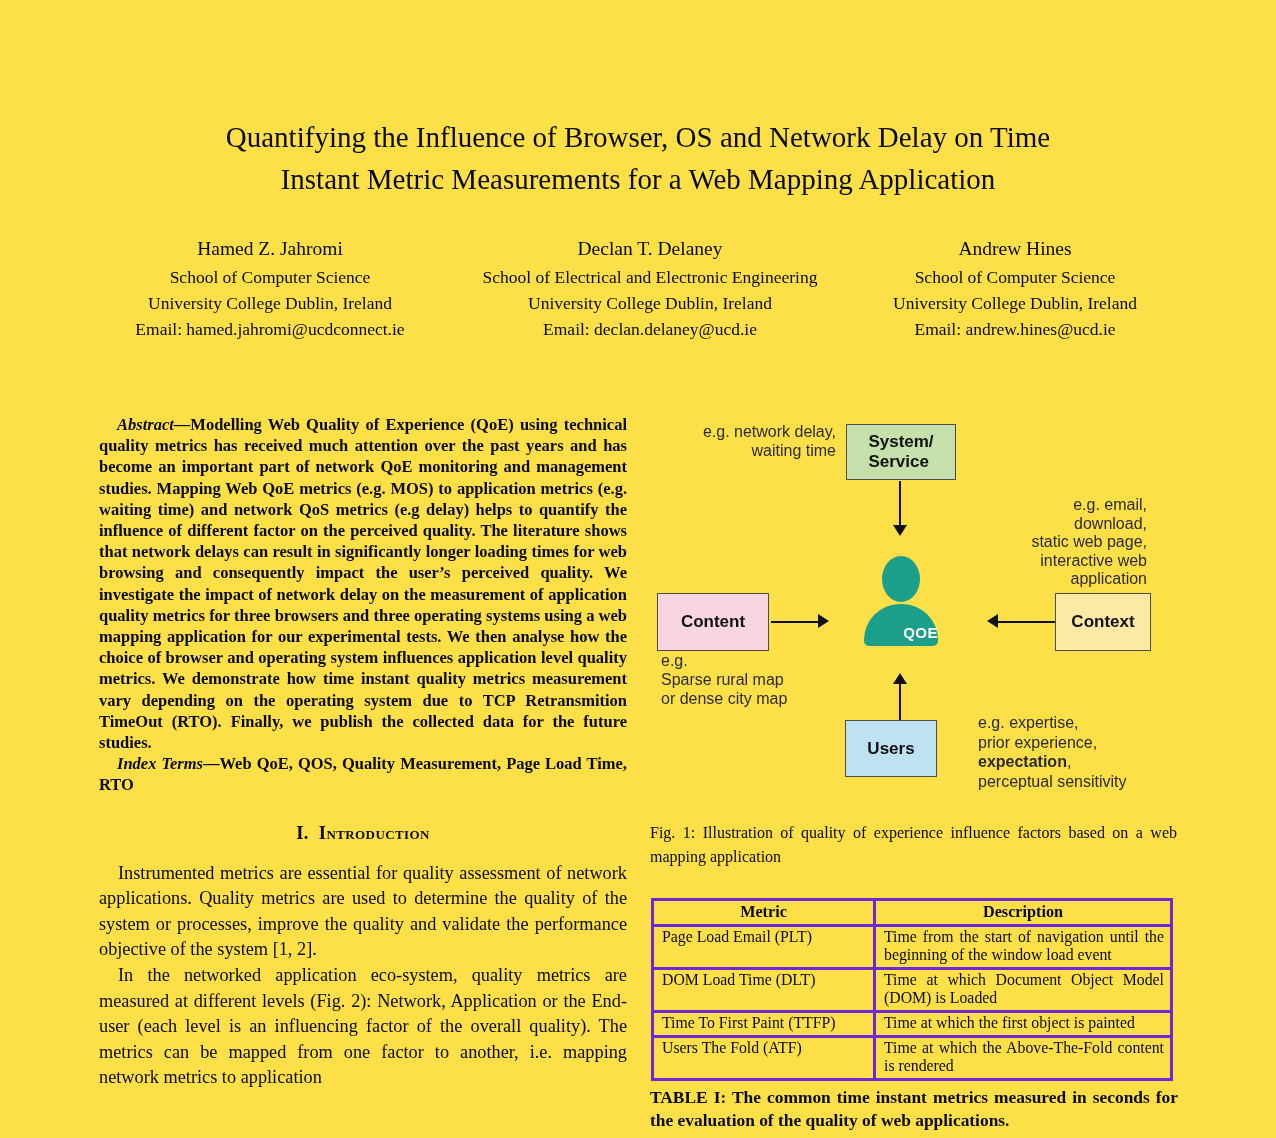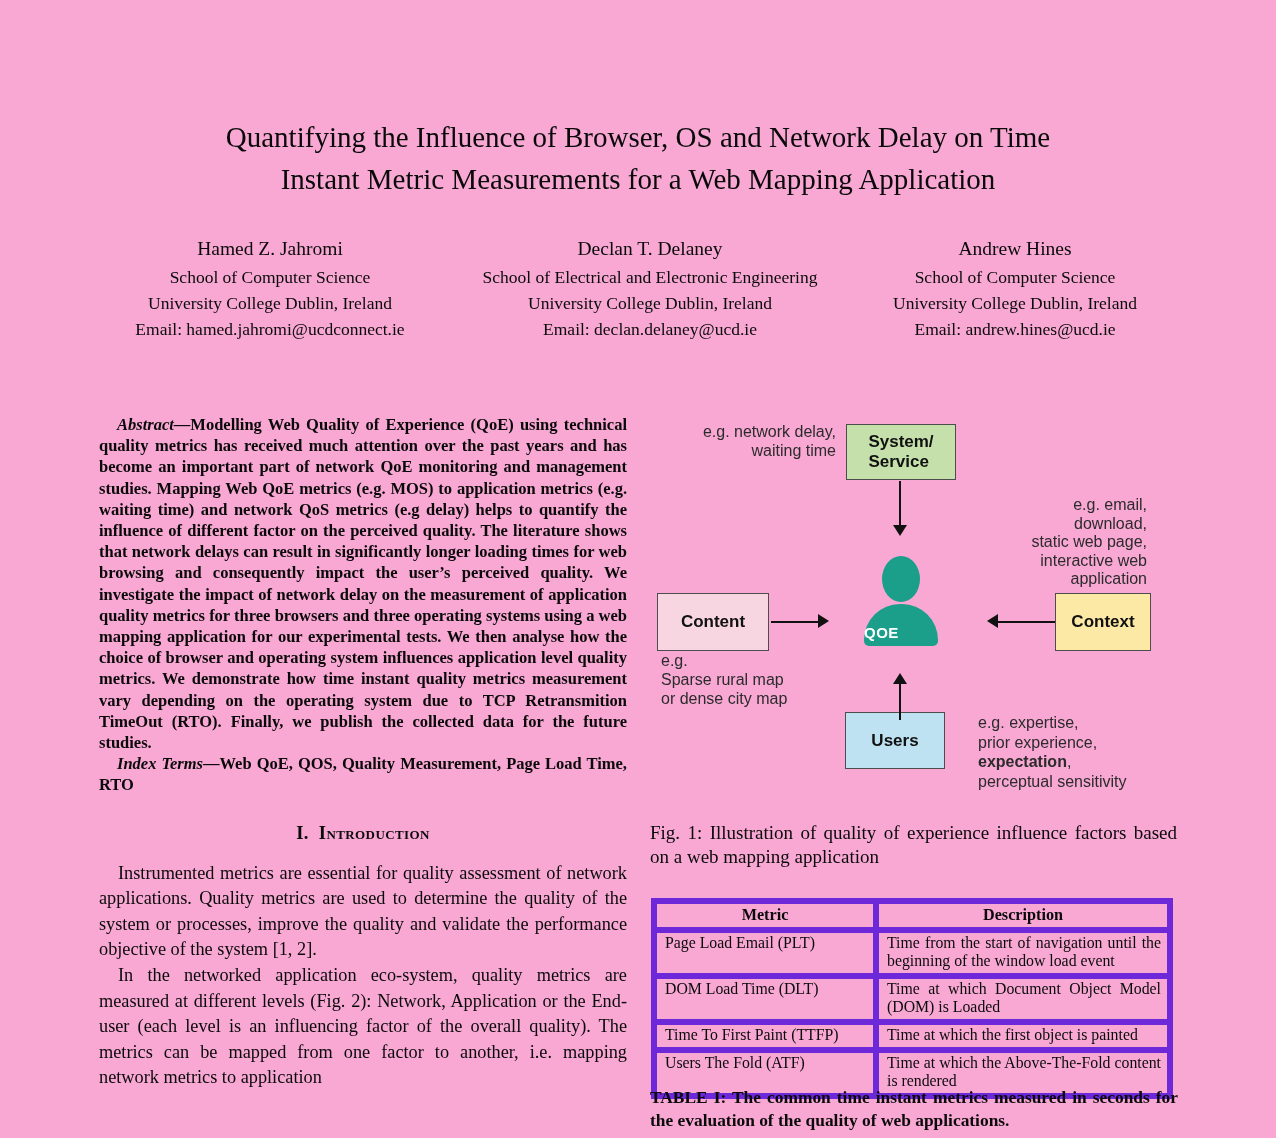--- a/index.html
+++ b/index.html
@@ -1,21 +1,21 @@
 <!DOCTYPE html>
 <html style="--system-fill: #c5e0aa; --content-fill: #f7d6e1; --context-fill: #fce9a6; --users-fill: #bfe2f2; --qoe-fill: #1b9e8a; --border: #4d4d4d;"><head>
 <meta charset="utf-8">
 <style>
   * { margin: 0; padding: 0; box-sizing: border-box; }
   html, body { background: #ffffff; }
   #page {
     position: relative;
     width: 1276px;
     height: 1138px;
-    background: #f9a8d4;
+    background: #fde047;
     overflow: hidden;
     font-family: "Liberation Serif", serif;
     color: #0a0a0a;
   }
 
   
   .title {
     position: absolute;
     left: 0; top: 116px;
     width: 1276px;
@@ -84,21 +84,21 @@
     text-align: left;
     font-weight: bold;
     font-size: 17px;
     line-height: 20px;
     color: #111;
     white-space: pre-line;
   }
   #system-box  { left: 196px; top: 9px;   width: 110px; height: 56px; background: var(--system-fill, #c5e0aa); }
   #content-box { left: 7px;   top: 178px; width: 112px; height: 58px; background: var(--content-fill, #f7d6e1); }
   #context-box { left: 405px; top: 178px; width: 96px; height: 58px; background: var(--context-fill, #fce9a6); }
-  #users-box   { left: 195px; top: 297px; width: 100px; height: 57px; background: var(--users-fill, #bfe2f2); }
+  #users-box   { left: 195px; top: 305px; width: 92px; height: 57px; background: var(--users-fill, #bfe2f2); }
 
   .arrow-line-v { position: absolute; width: 2px; background: #111; }
   .arrow-line-h { position: absolute; height: 2px; background: #111; }
   .arrow-head { position: absolute; width: 0; height: 0; }
   .ah-down  { border-left: 7px solid transparent; border-right: 7px solid transparent; border-top: 11px solid #111; }
   .ah-up    { border-left: 7px solid transparent; border-right: 7px solid transparent; border-bottom: 11px solid #111; }
   .ah-right { border-top: 7px solid transparent; border-bottom: 7px solid transparent; border-left: 11px solid #111; }
   .ah-left  { border-top: 7px solid transparent; border-bottom: 7px solid transparent; border-right: 11px solid #111; }
 
   .qoe-head {
@@ -107,50 +107,50 @@
     width: 38px; height: 46px;
     border-radius: 50%;
     background: var(--qoe-fill, #1b9e8a);
   }
   .qoe-body {
     position: absolute;
     left: 214px; top: 189px;
     width: 74px; height: 42px;
     border-radius: 36px 36px 5px 5px;
     background: var(--qoe-fill, #1b9e8a);
-    display: flex; align-items: flex-end; justify-content: flex-start;
+    display: flex; align-items: flex-end; justify-content: flex-end;
   }
   .qoe-label {
     color: #ffffff;
     font-weight: bold;
     font-size: 15px;
     padding-bottom: 5px;
     letter-spacing: 0.5px;
   }
 
   #fig1-caption {
     position: absolute;
     left: 650px; top: 821px;
     width: 527px;
-    font-size: 19px;
+    font-size: 16px;
     line-height: 24px;
     text-align: justify;
   }
 
   
   #table1 {
     position: absolute;
     left: 651px; top: 898px;
     width: 522px;
     border-collapse: collapse;
     font-size: 15.8px;
     line-height: 18.6px;
   }
   #table1 th, #table1 td {
-    border: 6px solid #6d28d9;
+    border: 3px solid #6d28d9;
     padding: 1px 6px 2px 8px;
     vertical-align: top;
   }
   #table1 th { text-align: center; font-size: 16.2px; padding: 2px 4px; }
   #table1 td.metric-cell { width: 222px; }
   #table1 td.desc-cell { text-align: justify; }
 
   #table1-caption {
     position: absolute;
     left: 650px; top: 1086px;

